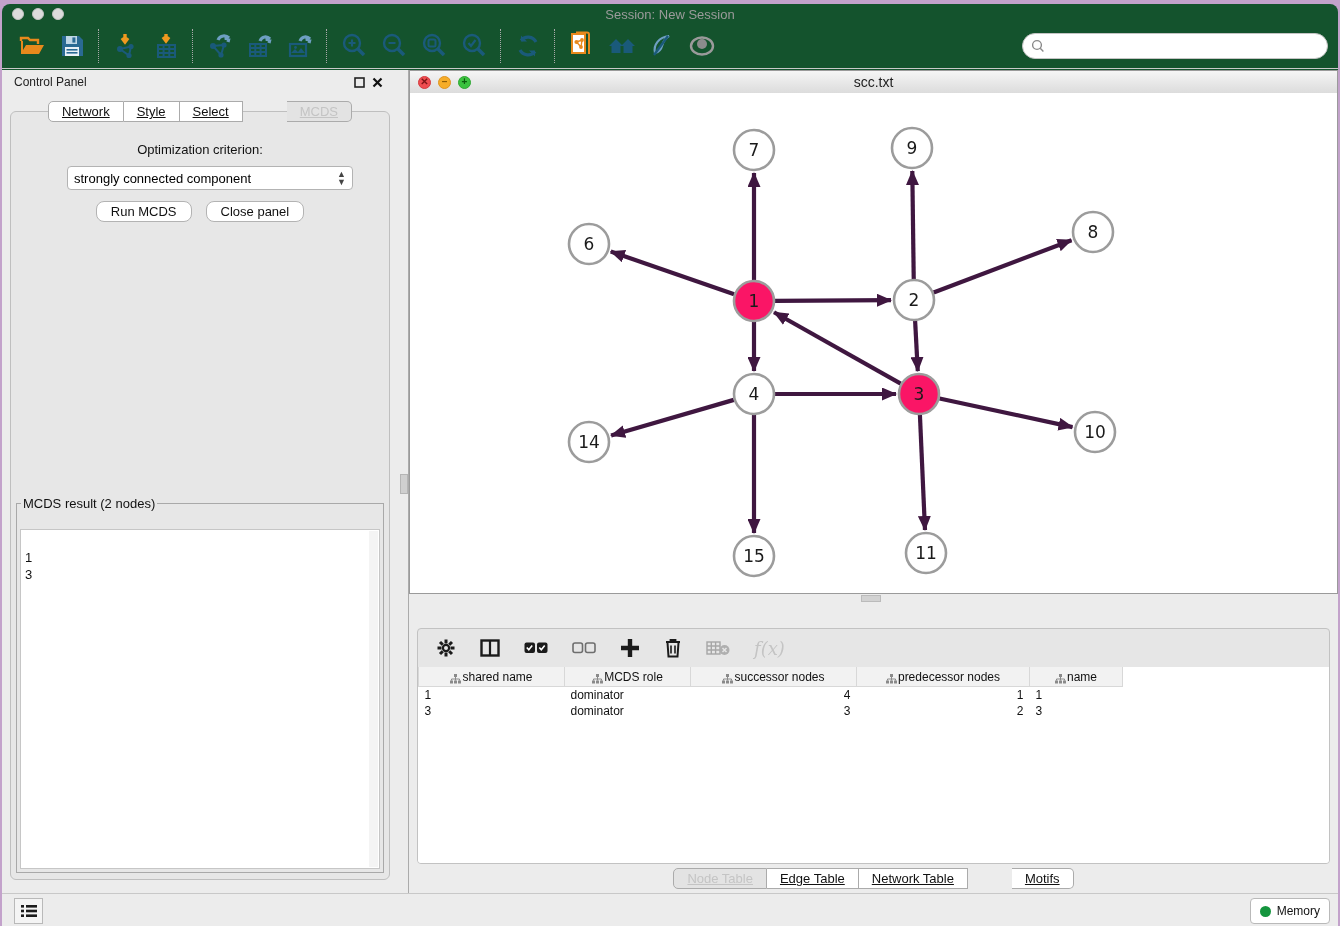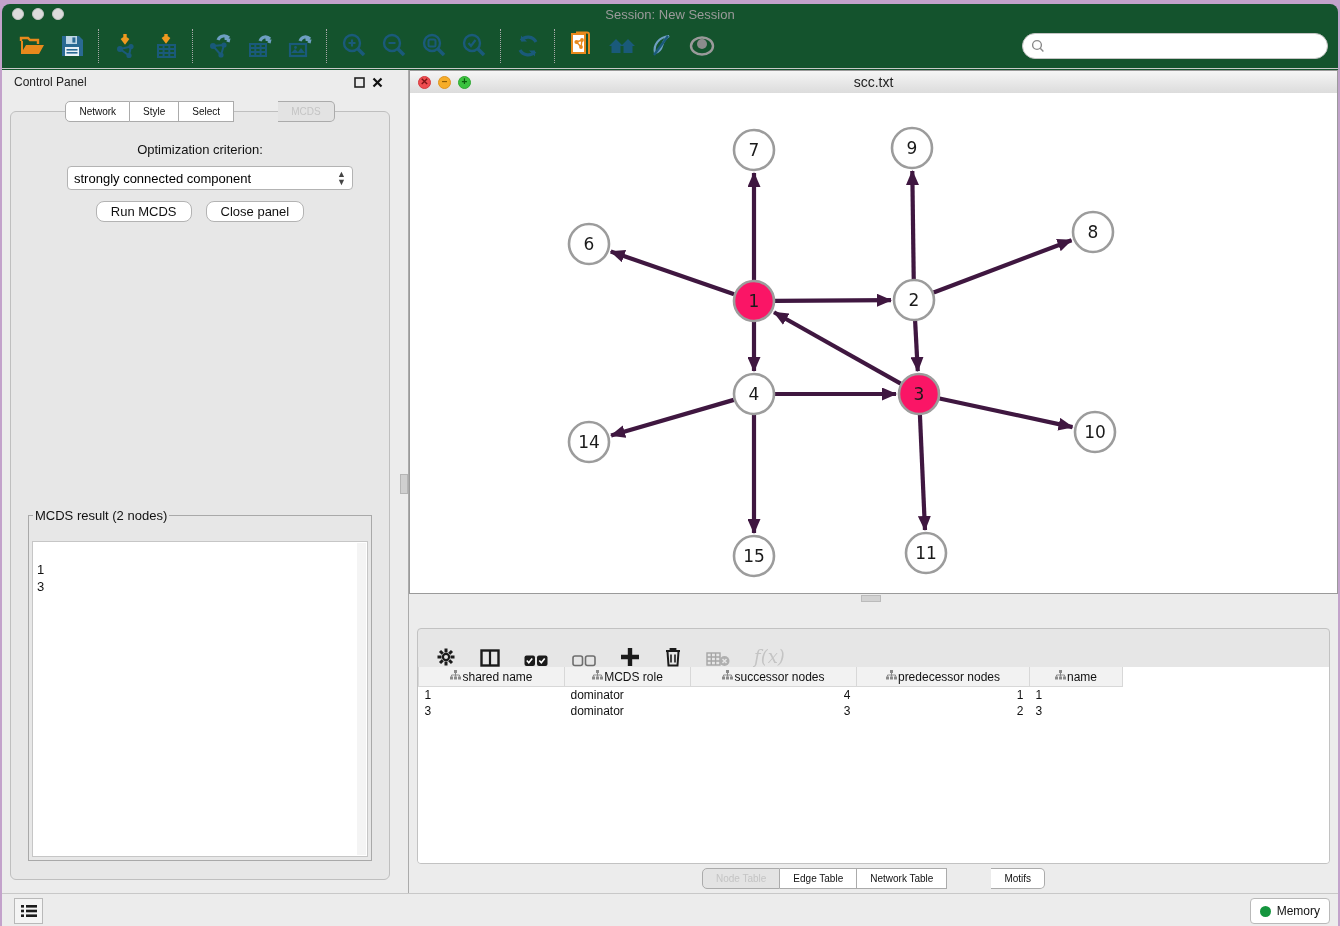--- a/index.html
+++ b/index.html
@@ -22,36 +22,36 @@
   
   .control-panel{position:absolute;top:66px;left:0;width:396px;bottom:33px;background:#ECECEC;}
   .vsplit{position:absolute;top:66px;left:396px;width:10px;bottom:33px;background:#ECECEC;border-right:1px solid #ABABAB;}
   .vsplit .handle{position:absolute;top:404px;left:2px;width:6px;height:18px;background:#CFCFCF;border:1px solid #B5B5B5;}
   .right-col{position:absolute;top:66px;left:407px;right:0;bottom:33px;background:#ECECEC;}
   
   .panel-hdr{height:24px;display:flex;align-items:center;padding:0 12px;font-size:12px;color:#222;}
   .panel-hdr .sp{flex:1;}
   .hdr-ico{width:18px;height:16px;display:flex;align-items:center;justify-content:center;cursor:pointer;}
   .cp-tabs{position:absolute;top:31px;left:0;right:0;display:flex;justify-content:center;z-index:3;}
-  .seg{font-size:10px;color:#111;background:#fff;border:1px solid #ABABAB;border-left:none;
-    padding:2px 13px;cursor:pointer;line-height:15px;}
+  .seg{font-size:13px;color:#111;background:#fff;border:1px solid #ABABAB;border-left:none;
+    padding:2px 13px;cursor:pointer;line-height:15px;text-decoration:underline;}
   .seg:first-child{border-left:1px solid #ABABAB;border-radius:5px 0 0 5px;}
   .seg:last-child{border-radius:0 5px 5px 0;margin-left:44px;}
   .seg.active{background:#E3E3E3;color:#C4C4C4;}
   .cp-content{position:absolute;top:41px;left:8px;right:8px;bottom:13px;background:#E7E7E7;
     border:1px solid #BFBFBF;border-radius:6px;}
   .opt-label{margin-top:30px;text-align:center;font-size:13px;color:#111;}
   .combo{margin:9px 36px 0 56px;height:22px;background:#fff;border:1px solid #B3B3B3;border-radius:4px;
     display:flex;align-items:center;font-size:13px;padding:0 6px;cursor:pointer;}
   .combo .val{flex:1;}
   .combo .chev{font-size:9px;color:#444;line-height:8px;text-align:center;}
   .btnrow{display:flex;justify-content:center;gap:14px;margin-top:11px;}
   .mbtn{background:#fff;border:1px solid #B3B3B3;border-radius:8px;font-size:13px;color:#111;
     padding:2px 14px;height:21px;line-height:16px;cursor:pointer;box-sizing:border-box;}
-  fieldset.result{position:absolute;left:5px;right:5px;top:384px;bottom:6px;margin:12px;
+  fieldset.result{position:absolute;left:5px;right:5px;top:384px;bottom:6px;margin:0;
     border:1px solid #A9A9A9;padding:2px;background:#E7E7E7;}
   fieldset.result legend{font-size:13px;color:#111;padding:0 2px;margin-left:2px;}
   .result-box{position:absolute;top:18px;left:3px;right:3px;bottom:3px;background:#fff;
     border:1px solid #C6C6C6;font-size:13px;color:#111;padding:2px 4px;white-space:pre-line;line-height:17px;}
   .result-scroll{position:absolute;top:1px;bottom:1px;right:1px;width:9px;background:#F4F4F4;}
   
   .net-frame{position:absolute;top:0;left:0;right:0;height:524px;border:1px solid #9A9A9A;
     background:#fff;box-sizing:border-box;}
   .net-titlebar{height:22px;background:linear-gradient(#F5F5F5,#DCDCDC);border-bottom:1px solid #B8B8B8;
     position:relative;display:flex;align-items:center;}
@@ -62,29 +62,29 @@
   .ml-yel{background:#F6AD29;border:1px solid #DF9522;color:#8a5a05;}
   .ml-grn{background:#3BC23F;border:1px solid #2EA733;color:#0d5c10;}
   .net-title{flex:1;text-align:center;font-size:14px;color:#222;}
   .net-canvas{position:absolute;top:22px;left:0;right:0;bottom:0;background:#fff;overflow:hidden;}
   .hsplit{position:absolute;top:524px;left:0;right:0;height:8px;}
   .hsplit .handle{position:absolute;left:452px;top:1px;width:18px;height:5px;background:#D2D2D2;border:1px solid #BBB;}
   
   .table-panel{position:absolute;top:532px;left:0;right:0;bottom:0;}
   .tp-box{position:absolute;top:26px;left:8px;right:8px;height:234px;background:#E6E6E6;
     border:1px solid #C2C2C2;border-radius:4px;overflow:hidden;}
-  .tp-toolbar{height:38px;display:flex;align-items:flex-end;gap:24px;padding:0 18px;}
+  .tp-toolbar{height:38px;display:flex;align-items:center;gap:24px;padding:0 18px;}
   .tp-ico{display:flex;align-items:center;justify-content:center;cursor:pointer;}
   .tp-ico.disabled{opacity:.45;cursor:default;}
   .fx{font-family:"DejaVu Serif",serif;font-style:italic;font-size:18px;color:#9B9B9B;}
   .tbl-wrap{position:absolute;top:38px;left:0;right:0;bottom:0;background:#fff;overflow:hidden;}
   table.data{border-collapse:collapse;font-size:12px;color:#111;table-layout:fixed;}
   table.data th{background:#F2F2F2;border:1px solid #D8D8D8;border-top:none;font-weight:normal;
     height:19px;text-align:center;padding:0 4px;}
-  table.data th .th-inner{display:flex;align-items:flex-start;justify-content:center;gap:1px;}
+  table.data th .th-inner{display:flex;align-items:flex-end;justify-content:center;gap:1px;}
   table.data td{height:16px;padding:0 6px;border:none;}
   .al-r{text-align:right;} .al-l{text-align:left;}
   .tp-tabs{position:absolute;top:266px;left:0;right:0;display:flex;justify-content:center;}
   
   .status-bar{position:absolute;left:0;right:0;bottom:0;height:32px;border-top:1px solid #C8C8C8;background:#ECECEC;}
   .list-btn{position:absolute;left:12px;top:4px;width:27px;height:24px;background:#F4F4F4;
     border:1px solid #B9B9B9;display:flex;align-items:center;justify-content:center;cursor:pointer;}
   .mem-btn{position:absolute;right:8px;top:4px;height:24px;background:#fff;border:1px solid #B9B9B9;
     border-radius:4px;display:flex;align-items:center;gap:6px;padding:0 9px;font-size:12px;color:#111;cursor:pointer;}
   .mem-dot{width:11px;height:11px;border-radius:50%;background:#15953E;}

